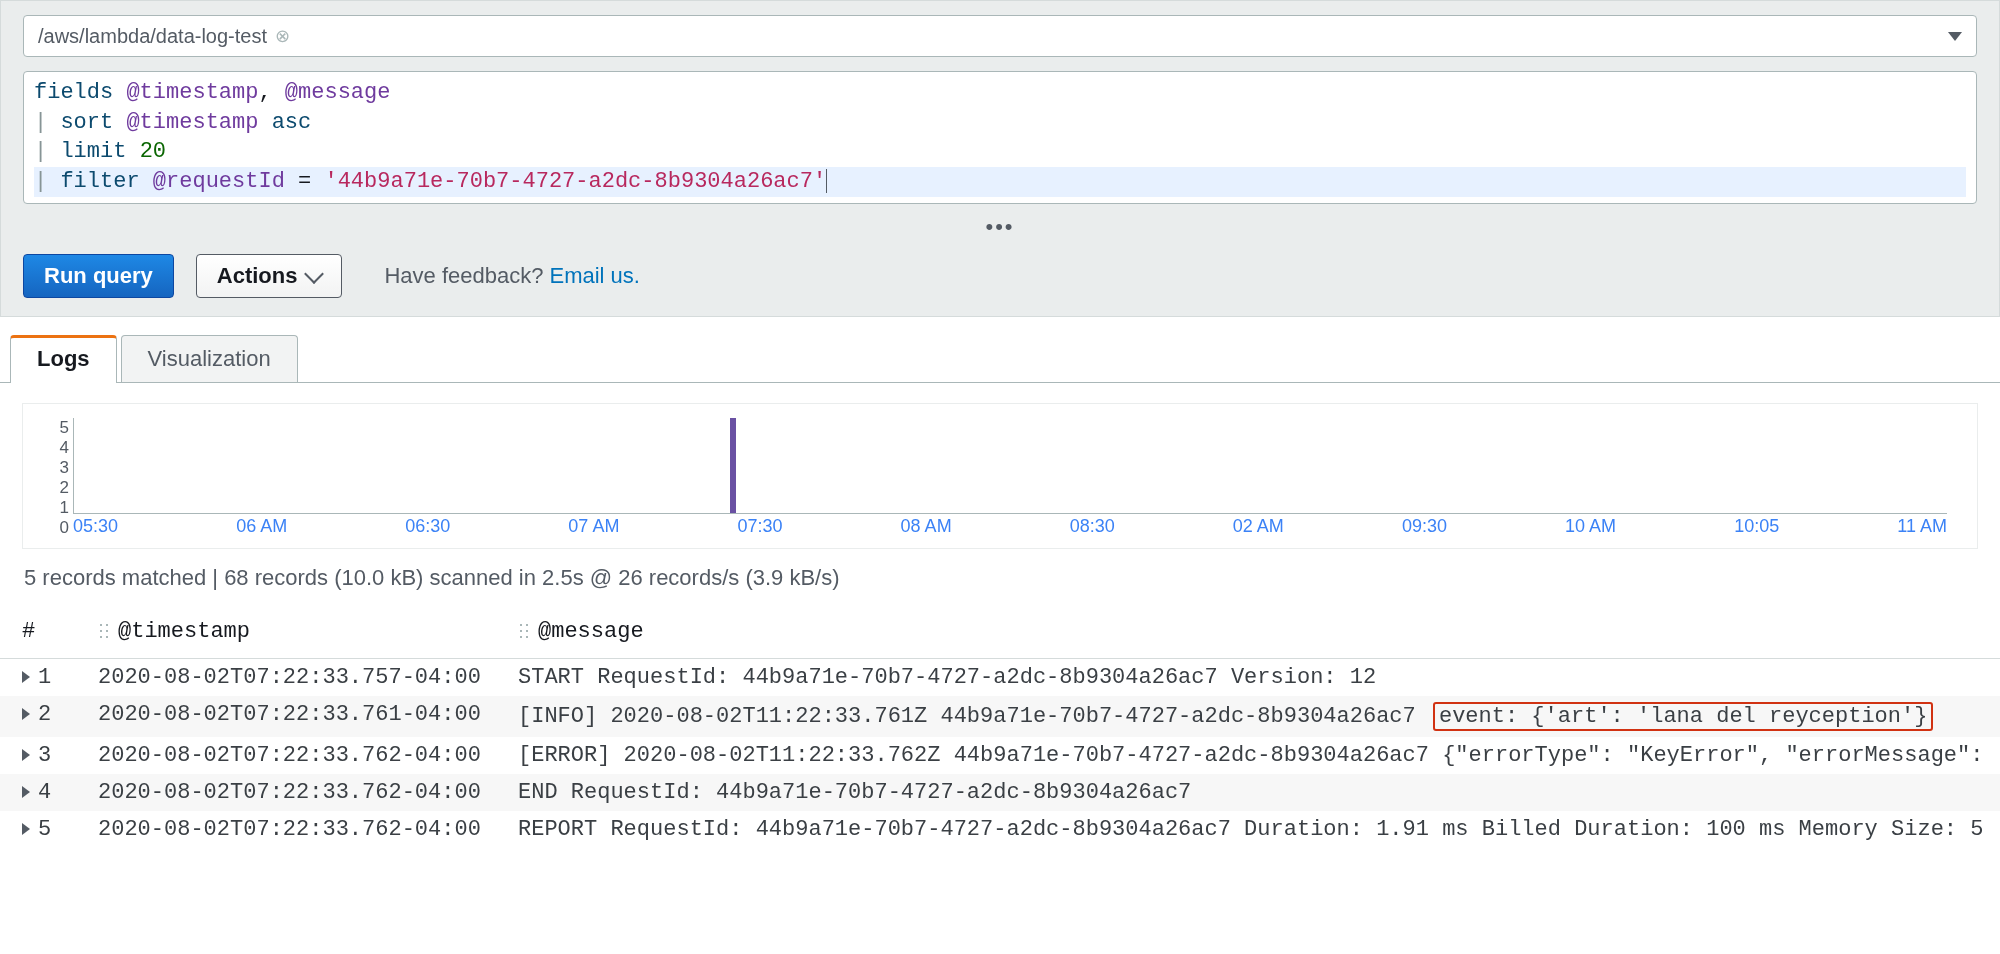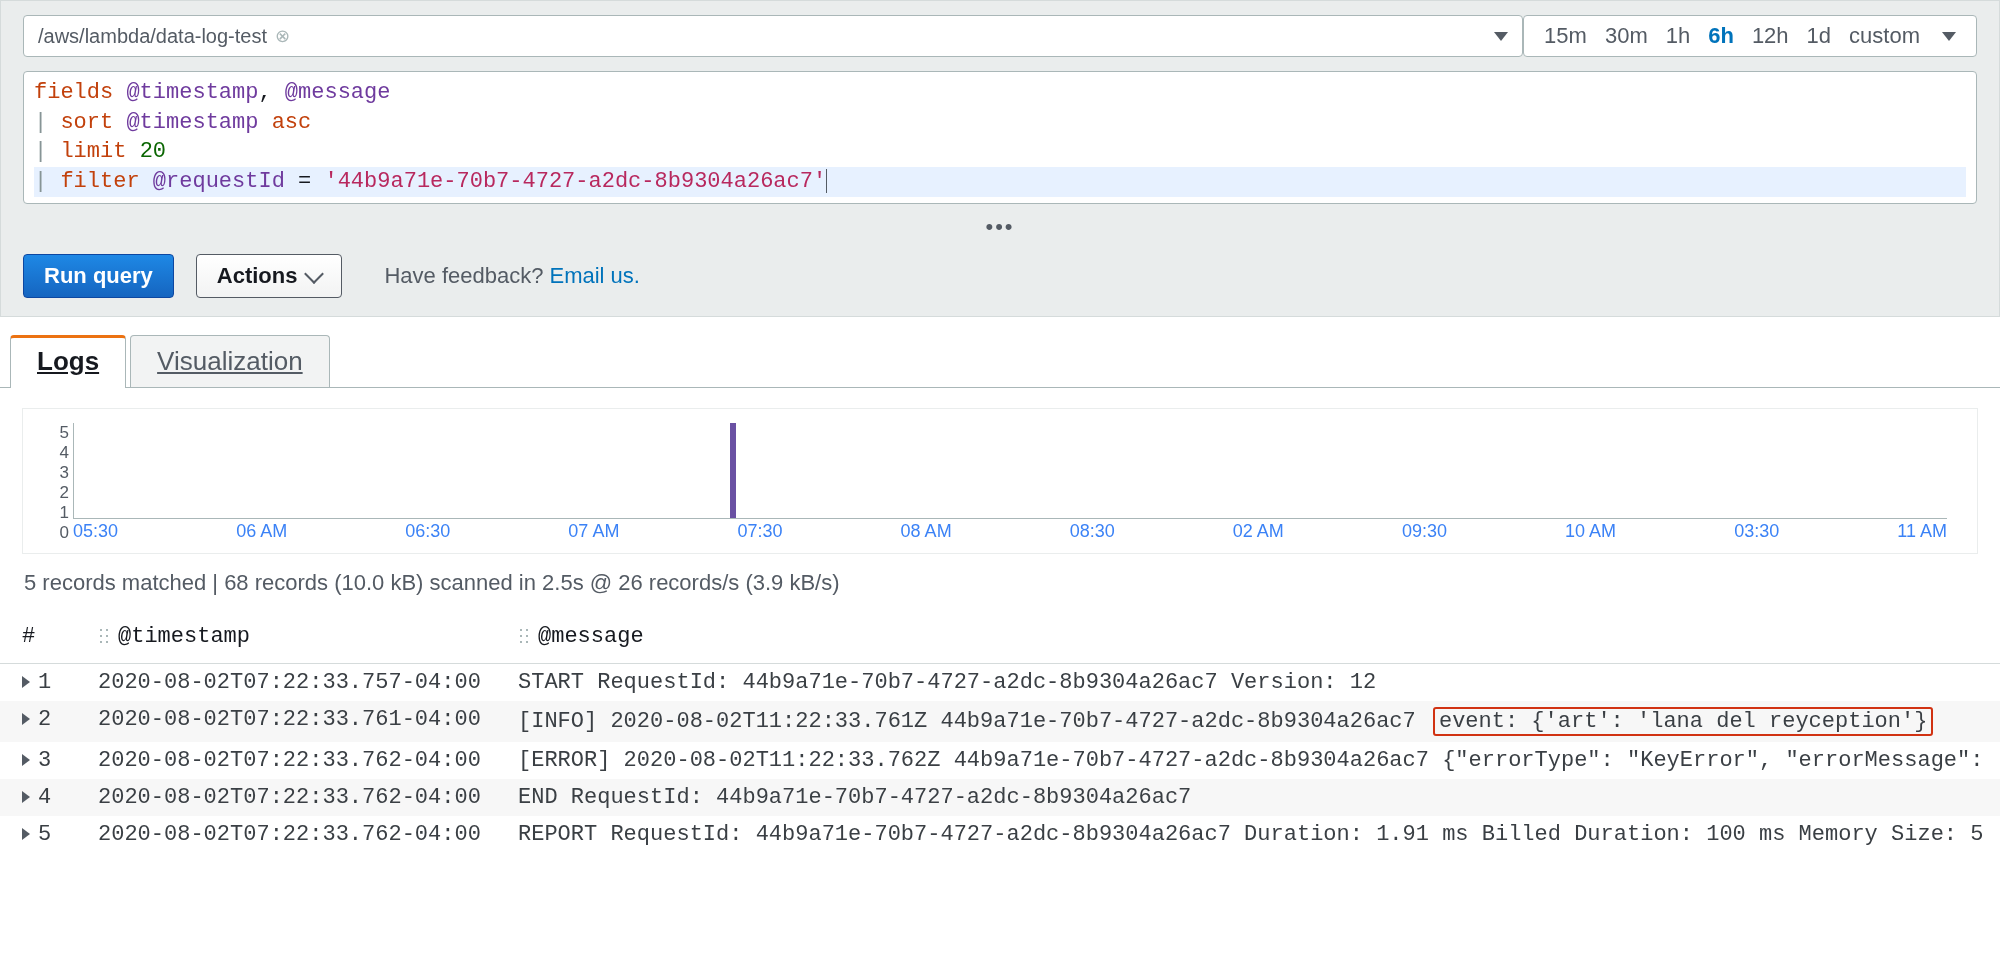--- a/index.html
+++ b/index.html
@@ -70,21 +70,21 @@
     background: #fff;
     border: 1px solid #aab7b8;
     border-radius: 4px;
     padding: 6px 10px;
     font-family: Menlo, Consolas, "Liberation Mono", monospace;
     font-size: 22px;
     line-height: 1.35;
     white-space: pre;
     overflow-x: auto;
   }
-  .query-editor .kw { color: #c2410c; }
+  .query-editor .kw { color: #0c4a6e; }
   .query-editor .field { color: #6f3b9e; }
   .query-editor .num { color: #0b6603; }
   .query-editor .str { color: #b8285e; }
   .query-editor .pipe { color: #879596; }
   .query-editor .line-active {
     background: #e7f1ff;
     display: inline-block;
     width: 100%;
   }
   .query-cursor {
@@ -140,29 +140,28 @@
   }
   .feedback a { color: #0073bb; text-decoration: none; }
   .tabs {
     display: flex;
     border-bottom: 1px solid #aab7b8;
     padding: 18px 10px 0 10px;
     gap: 4px;
   }
   .tab {
     padding: 10px 26px;
-    font-size: 26px;
+    font-size: 22px;
     color: #545b64;
     border: 1px solid #aab7b8;
     border-bottom: none;
     background: #f2f3f3;
     border-top-left-radius: 4px;
     border-top-right-radius: 4px;
     cursor: pointer;
-    text-decoration: underline;
   }
   .tab.active {
     background: #fff;
     color: #16191f;
     font-weight: 700;
     border-top: 3px solid #ec7211;
     margin-bottom: -1px;
     padding-top: 8px;
   }
   .chart-wrap {
@@ -267,30 +266,20 @@
 
 <div class="topbar">
   <div class="topbar-row1">
     <div class="log-group-select">
       <span class="chip">
         <span>/aws/lambda/data-log-test</span>
         <span class="chip-x">⊗</span>
       </span>
       <span class="caret-down"></span>
     </div>
-    <div class="time-range" id="time-range">
-        <span class="opt">15m</span>
-        <span class="opt">30m</span>
-        <span class="opt">1h</span>
-        <span class="opt active">6h</span>
-        <span class="opt">12h</span>
-        <span class="opt">1d</span>
-        <span class="opt">custom</span>
-        <span class="caret-down"></span>
-      </div>
   </div>
 
   <div class="query-editor" id="query-editor"><div><span class="kw">fields</span><span> </span><span class="field">@timestamp</span><span>, </span><span class="field">@message</span></div><div><span class="pipe">|</span><span> </span><span class="kw">sort</span><span> </span><span class="field">@timestamp</span><span> </span><span class="kw">asc</span></div><div><span class="pipe">|</span><span> </span><span class="kw">limit</span><span> </span><span class="num">20</span></div><div class="line-active"><span class="pipe">|</span><span> </span><span class="kw">filter</span><span> </span><span class="field">@requestId</span><span> = </span><span class="str">'44b9a71e-70b7-4727-a2dc-8b9304a26ac7'</span><span class="query-cursor"></span></div></div>
 
   <div class="ellipsis-row">•••</div>
 
   <div class="action-row">
     <button class="btn primary">
       <span>Run query</span>
     </button>
@@ -327,21 +316,21 @@
         <span>05:30</span>
         <span>06 AM</span>
         <span>06:30</span>
         <span>07 AM</span>
         <span>07:30</span>
         <span>08 AM</span>
         <span>08:30</span>
         <span>02 AM</span>
         <span>09:30</span>
         <span>10 AM</span>
-        <span>03:30</span>
+        <span>10:05</span>
         <span>11 AM</span>
       </div>
   </div>
 </div>
 
 <div class="summary">5 records matched | 68 records (10.0 kB) scanned in 2.5s @ 26 records/s (3.9 kB/s)</div>
 
 <table class="table">
   <thead>
     <tr>

